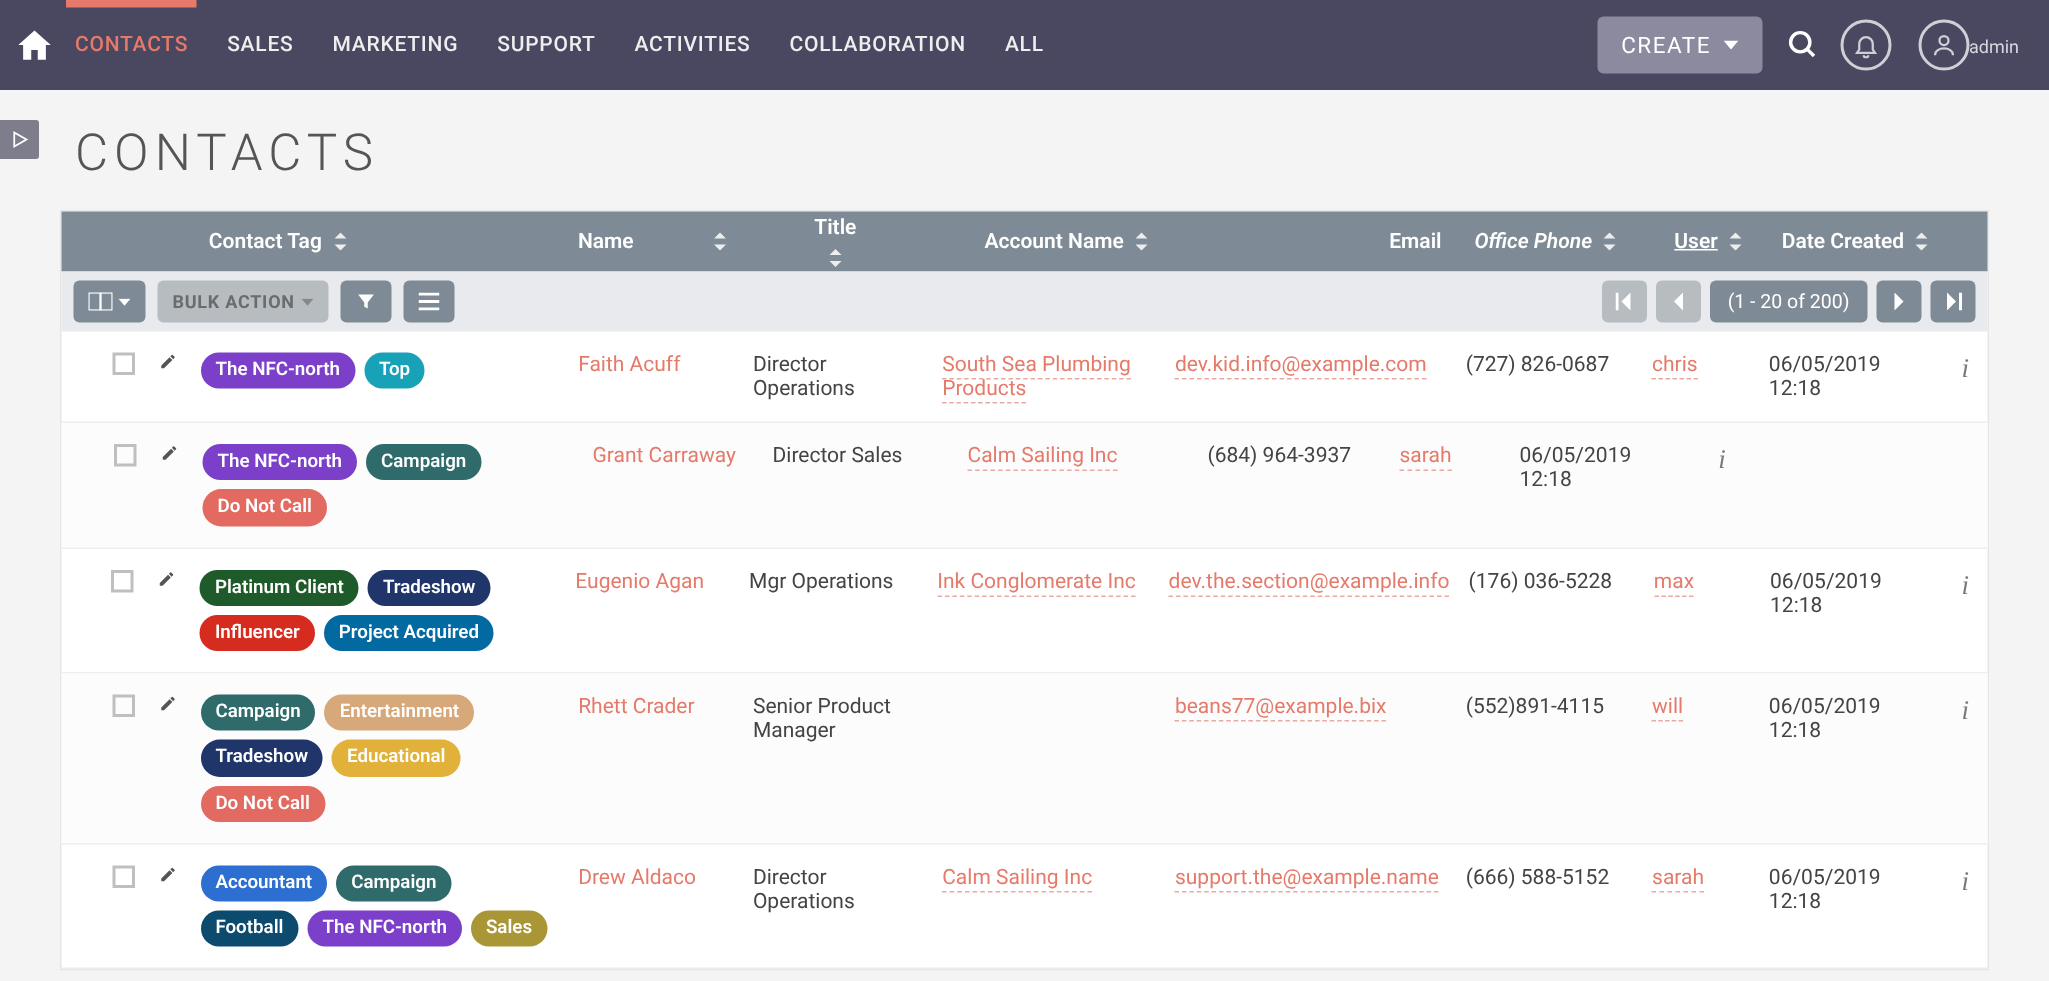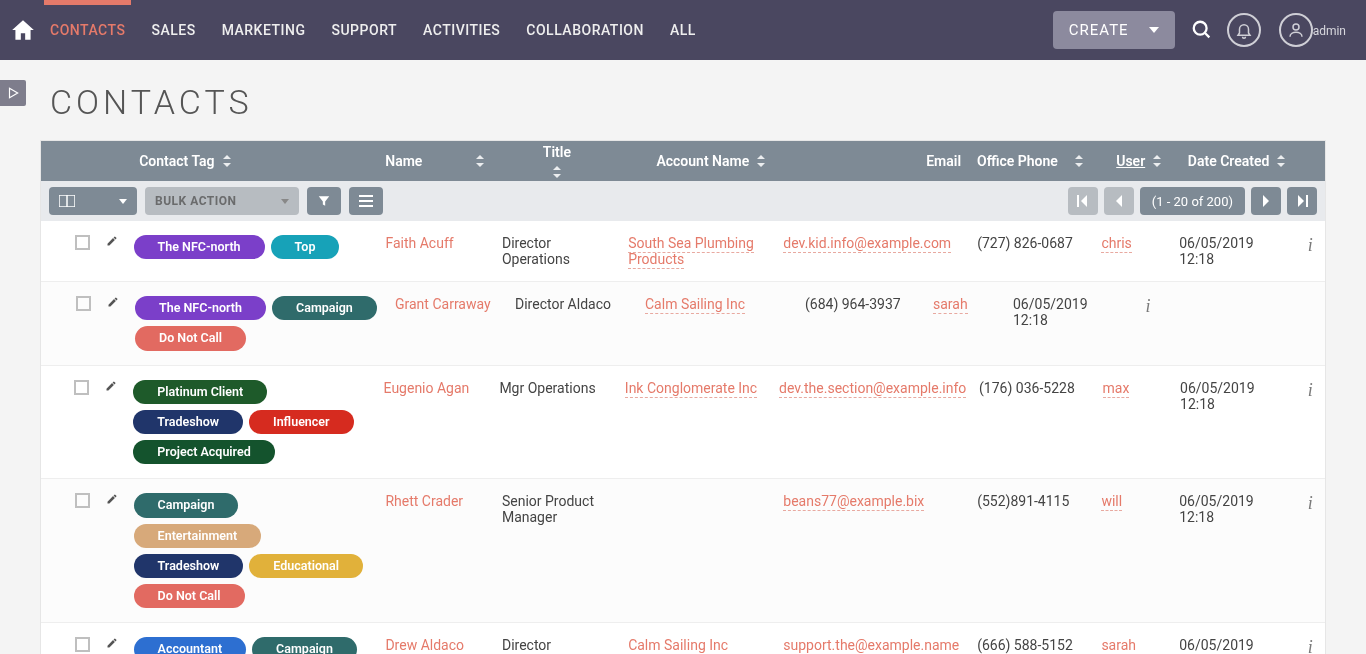--- a/index.html
+++ b/index.html
@@ -5,38 +5,38 @@
   * { box-sizing: border-box; margin: 0; padding: 0; }
   body { font-family: -apple-system, BlinkMacSystemFont, "Segoe UI", Roboto, Arial, sans-serif; background: #f4f4f4; color: #333; font-size: 14px; width:1366px; }
   
   .topbar { background: #4a4760; height: 60px; display: flex; align-items: center; padding: 0 20px 0 10px; color: #fff; }
   .topbar .home-icon { width: 26px; height: 26px; margin-right: 14px; }
   .topbar .nav { display: flex; gap: 26px; font-size: 14px; letter-spacing: 0.5px; }
   .topbar .nav a { color: #eee; text-decoration: none; font-weight: 500; }
   .topbar .nav a.active { color: #e57a6a; position: relative; }
   .topbar .nav .active-bar { position:absolute; top:-22px; left:-6px; right:-6px; height:5px; background:#e57a6a; }
   .topbar .spacer { flex: 1; }
-  .topbar .create-btn { background: #8c8a9e; color: #fff; padding: 10px 16px; border-radius: 4px; display:flex; align-items:center; gap:20px; font-size:15px; letter-spacing:1px; cursor:pointer; }
+  .topbar .create-btn { background: #8c8a9e; color: #fff; padding: 10px 16px; border-radius: 4px; display:flex; align-items:center; gap:8px; font-size:15px; letter-spacing:1px; cursor:pointer; }
   .topbar .toprighticons { display:flex; align-items:center; gap:14px; margin-left:16px; }
   .iconcircle { width:34px; height:34px; border:2px solid #cfcfd6; border-radius:50%; display:flex; align-items:center; justify-content:center; }
   .topbar .admin { display:flex; flex-direction:row; align-items:center; margin-left:4px; }
   .admin-label { font-size:12px; color:#d8d8de; margin-top:2px;}
   
   .sidetab { position:absolute; left:0; top:80px; width:26px; height:26px; background:#7e7d8c; display:flex; align-items:center; justify-content:center; border-radius:0 2px 2px 0;}
   
   .page-title { font-size: 34px; font-weight: 300; letter-spacing: 4px; color: #555; margin: 22px 0 18px 50px; }
   
   .table-wrap { margin: 0 40px 40px 40px; background:#fff; border:1px solid #e6e6e6;}
   
   .thead { background: #7e8a95; color: #fff; display:flex; align-items:center; height:40px; font-weight:600; font-size:14px; }
   .th { display:flex; align-items:center; gap:6px; padding:0 8px; }
   .sort-icon { width:12px; height:12px; opacity:.85; }
   
   .ttoolbar { background:#e8eaed; height:40px; display:flex; align-items:center; padding:0 8px; }
-  .tool-btn { background:#7e8a95; color:#fff; border-radius:4px; height:28px; padding:0 10px; display:flex; align-items:center; justify-content:center; margin-right:8px; cursor:pointer; font-size:12px;gap:40px;}
+  .tool-btn { background:#7e8a95; color:#fff; border-radius:4px; height:28px; padding:0 10px; display:flex; align-items:center; justify-content:center; margin-right:8px; cursor:pointer; font-size:12px;}
   .bulk-action { background:#b7bcc1; color:#6a6b6c; font-weight:700; letter-spacing:.5px;}
   .ttoolbar .spacer { flex:1; }
   .pager-btn { background:#b7bcc1; color:#fff; border-radius:4px; width:30px; height:28px; display:flex; align-items:center; justify-content:center; margin-left:6px; cursor:pointer;}
   .pager-btn.active{ background:#7e8a95; }
   .pager-text { background:#7e8a95; color:#fff; border-radius:4px; height:28px; padding:0 12px; display:flex; align-items:center; margin-left:6px; font-size:13px;}
   
   .trow { display:flex; align-items:flex-start; padding:10px 0; border-bottom:1px solid #eee;}
   .trow:nth-child(even){ background:#fcfcfc; }
   .col { padding: 4px 8px; }
   .col-check { width:58px; display:flex; justify-content:flex-end; align-items:center; padding-top:4px;}
@@ -45,34 +45,34 @@
   .col-name { width:120px; }
   .col-title { width:130px;flex-direction:column; }
   .col-account { width:160px; }
   .col-email { width:200px; }
   .col-phone { width:128px; }
   .col-user { width:80px; }
   .col-date { width:128px;align-items:center; }
   .col-info { width:30px; display:flex; align-items:center; justify-content:center;}
   .checkbox { width:15px; height:15px; border:2px solid #bfbfbf; }
   .pencil-icon { width:16px; height:16px; }
-  .tag { color:#fff; border-radius:14px; padding:4px 24px; font-size:12.5px; font-weight:600; white-space:nowrap; line-height:1.3;}
+  .tag { color:#fff; border-radius:14px; padding:4px 10px; font-size:12.5px; font-weight:600; white-space:nowrap; line-height:1.3;}
   .link-red { color:#e57a6a; text-decoration:none; }
   .link-red.dashed { border-bottom:1px dashed #e8a9a0; padding-bottom:1px;}
   .plain { color:#444; }
   .italic-i { font-family: Georgia, serif; font-style: italic; font-size:18px; color:#7a7a7a; }
   
   .thead .col-check{ width:58px; }
   .thead .col-edit{ width:28px; }
   .thead .col-tags{ width:260px; padding-left:14px; justify-content:flex-start;}
   .thead .col-name{ width:120px; justify-content:space-between;}
   .thead .col-title{ width:130px; justify-content:flex-end;}
   .thead .col-account{ width:160px; justify-content:flex-end;}
   .thead .col-email{ width:200px; justify-content:flex-end;}
-  .thead .col-phone{ width:128px; justify-content:space-between;}
+  .thead .col-phone{ width:128px; justify-content:center;font-style:italic;}
   .thead .col-user{ width:80px; justify-content:flex-end;text-decoration:underline;}
   .thead .col-date{ width:128px; justify-content:flex-end;}
   .thead .col-info{ width:30px; }
   svg { display:block; }
 </style>
 </head>
 <body>
 
 <div class="topbar">
   <span>
@@ -269,21 +269,21 @@
           <svg class="pencil-icon" viewBox="0 0 24 24" fill="#555">
             <path d="M3 17.25V21h3.75L17.81 9.94l-3.75-3.75L3 17.25zM20.71 7.04a1 1 0 000-1.41l-2.34-2.34a1 1 0 00-1.41 0l-1.83 1.83 3.75 3.75 1.83-1.83z"></path>
           </svg>
         </div>
         <div class="col col-tags">
           <span class="tag" style="background: rgb(123, 63, 201);">The NFC-north</span>
           <span class="tag" style="background: rgb(47, 107, 107);">Campaign</span>
           <span class="tag" style="background: rgb(226, 106, 97);">Do Not Call</span>
         </div>
         <div class="col col-name"><a class="link-red">Grant Carraway</a></div>
-        <div class="col col-title plain">Director Aldaco</div>
+        <div class="col col-title plain">Director Sales</div>
         <div class="col col-account"><a class="link-red dashed">Calm Sailing Inc</a></div>
         <div class="col col-phone plain">(684) 964-3937</div>
         <div class="col col-user"><a class="link-red dashed">sarah</a></div>
         <div class="col col-date plain">06/05/2019 12:18</div>
         <div class="col col-info">
           <span class="italic-i">i</span>
         </div>
       </div>
       <div class="trow">
         <div class="col col-check">
@@ -291,21 +291,21 @@
         </div>
         <div class="col col-edit">
           <svg class="pencil-icon" viewBox="0 0 24 24" fill="#555">
             <path d="M3 17.25V21h3.75L17.81 9.94l-3.75-3.75L3 17.25zM20.71 7.04a1 1 0 000-1.41l-2.34-2.34a1 1 0 00-1.41 0l-1.83 1.83 3.75 3.75 1.83-1.83z"></path>
           </svg>
         </div>
         <div class="col col-tags">
           <span class="tag" style="background: rgb(30, 90, 42);">Platinum Client</span>
           <span class="tag" style="background: rgb(32, 53, 106);">Tradeshow</span>
           <span class="tag" style="background: rgb(214, 43, 31);">Influencer</span>
-          <span class="tag" style="background: #14532d;">Project Acquired</span>
+          <span class="tag" style="background: #0369a1;">Project Acquired</span>
         </div>
         <div class="col col-name"><a class="link-red">Eugenio Agan</a></div>
         <div class="col col-title plain">Mgr Operations</div>
         <div class="col col-account"><a class="link-red dashed">Ink Conglomerate Inc</a></div>
         <div class="col col-email"><a class="link-red dashed">dev.the.section@example.info</a></div>
         <div class="col col-phone plain">(176) 036-5228</div>
         <div class="col col-user"><a class="link-red dashed">max</a></div>
         <div class="col col-date plain">06/05/2019 12:18</div>
         <div class="col col-info">
           <span class="italic-i">i</span>

